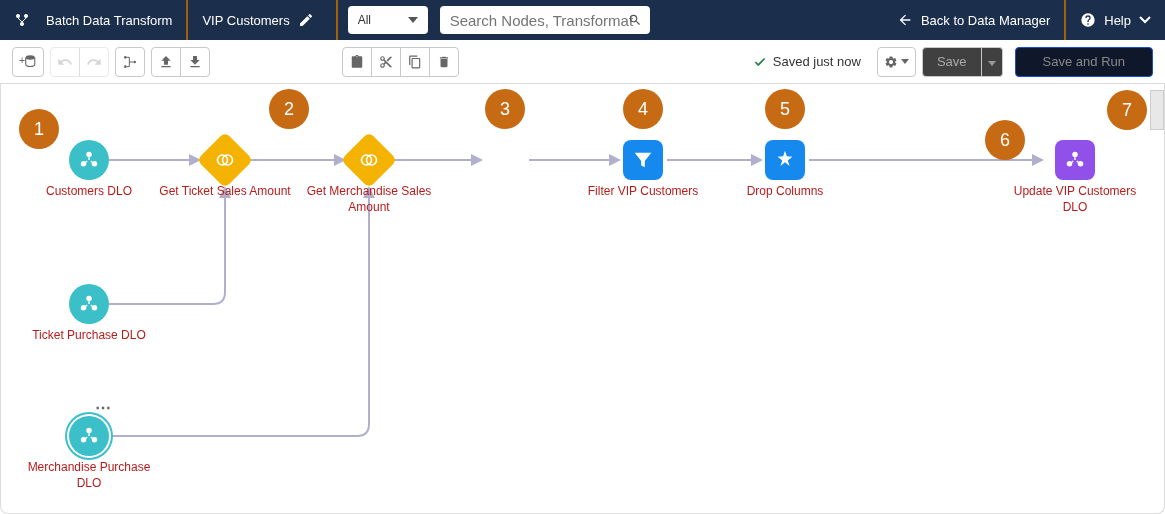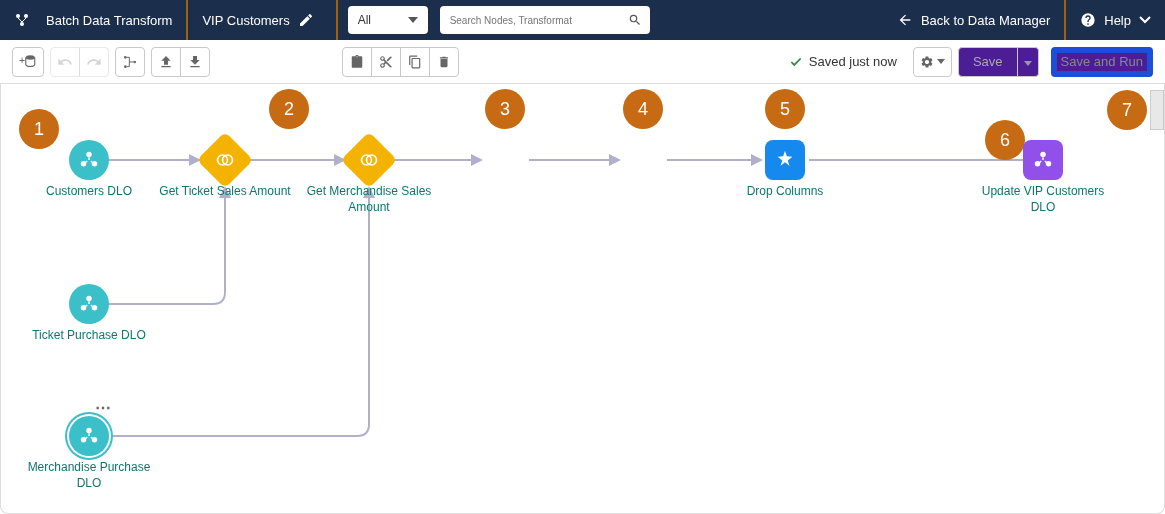--- a/index.html
+++ b/index.html
@@ -8,53 +8,53 @@
 
 .header { display: flex; height: 40px; background: #1b2e4b; color: #fff; align-items: center; font-size: 13px; }
 .hdr-section { display: flex; align-items: center; height: 100%; padding: 0 14px; border-right: 2px solid #a16207; }
 .hdr-section.last { border-right: none; }
 .hdr-icon { width: 16px; height: 16px; margin-right: 8px; fill: #fff; }
 .hdr-title-icon { display: flex; align-items: center; gap: 8px; }
 .hdr-edit { margin-left: 8px; }
 .search-wrap { display: flex; flex: 1; padding: 0 10px; gap: 12px; }
 .filter-sel { display:flex; align-items:center; gap:6px; width: 80px; background: #fff; border-radius: 4px; height: 28px; color: #333; padding: 0 10px; font-size: 12px; justify-content: space-between;}
 .search-input { flex: 1; background: #fff; border-radius: 4px; height: 28px; display: flex; align-items: center; padding: 0 10px; color: #555; position: relative; max-width: 210px; }
-.search-input input { border: none; outline: none; font-size: 10px; width: 100%; }
+.search-input input { border: none; outline: none; font-size: 15px; width: 100%; }
 .search-input svg { position: absolute; right: 8px; fill: #555; }
 .back-link { display: flex; align-items: center; gap: 8px; cursor: pointer; }
 .help-wrap { display: flex; align-items: center; gap: 8px; }
 
 
 .toolbar { display: flex; height: 44px; align-items: center; padding: 0 12px; border-bottom: 1px solid #ddd; gap: 6px; }
 .tbtn { background: #fff; border: 1px solid #c9c9c9; border-radius: 4px; height: 30px; min-width: 30px; display: flex; align-items: center; justify-content: center; cursor: pointer; fill: #666; color: #666; font-size: 13px; padding: 0 6px; }
 .tbtn.disabled { opacity: 0.4; cursor: default; }
 .tbtn-group { display: flex; }
 .tbtn-group .tbtn { border-radius: 0; margin-left: -1px; }
 .tbtn-group .tbtn:first-child { border-radius: 4px 0 0 4px; margin-left: 0; }
 .tbtn-group .tbtn:last-child { border-radius: 0 4px 4px 0; }
 .toolbar-spacer { flex: 1; }
 .save-status { display: flex; align-items: center; gap: 6px; color: #333; font-size: 13px; margin-right: 10px; }
 .save-status svg { stroke: #2e844a; fill: none; }
-.btn-sec { background: #4c1d95; border: 1px solid #c9c9c9; border-radius: 4px; height: 30px; padding: 0 14px; font-size: 13px; color: #aaa; cursor: default; }
+.btn-sec { background: #404040; border: 1px solid #c9c9c9; border-radius: 4px; height: 30px; padding: 0 14px; font-size: 13px; color: #aaa; cursor: default; }
 .btn-sec-wrap { display: flex; }
 .btn-sec-wrap .btn-sec:last-child { border-left: none; padding: 0 6px; border-radius: 0 4px 4px 0;}
 .btn-sec-wrap .btn-sec:first-child { border-radius: 4px 0 0 4px; }
-.btn-primary { background: #4c1d95; border: 6px solid #1d4ed8; border-radius: 4px; height: 30px; padding: 0 4px; font-size: 13px; color: #888; cursor: default; margin-left: 6px; }
+.btn-primary { background: #0f172a; border: 1px solid #1d4ed8; border-radius: 4px; height: 30px; padding: 0 27px; font-size: 13px; color: #888; cursor: default; margin-left: 6px; }
 
 
 .canvas { position: relative; width: 100%; height: 430px; border: 1px solid #ddd; border-top: none; border-radius: 0 0 8px 8px; overflow: hidden; }
 .node { position: absolute; display: flex; flex-direction: column; align-items: center; width: 140px; }
 .node-icon { width: 40px; height: 40px; border-radius: 8px; display: flex; align-items: center; justify-content: center; margin-bottom: 4px; }
 .node-icon.circle { border-radius: 50%; background: #3bbfc9; }
 .node-icon.circle.selected { box-shadow: 0 0 0 2px #fff, 0 0 0 4px #3bbfc9; }
 .node-icon.diamond { transform: rotate(45deg); background: #f5b301; border-radius: 6px; }
 .node-icon.diamond svg { transform: rotate(-45deg); }
 .node-icon.blue { background: #1589ee; }
 .node-icon.purple { background: #9050e9; }
-.node-label { text-align: center; font-size: 12px; color: #0f766e; line-height: 1.3; max-width: 140px;}
+.node-label { text-align: center; font-size: 12px; color: #b91c1c; line-height: 1.3; max-width: 140px;}
 .node-ellipsis { position: absolute; top: -18px; right: 48px; color: #666; font-size: 16px; font-weight: bold;}
 .callout { position: absolute; width: 40px; height: 40px; border-radius: 50%; background: #c76a14; color: #fff; display: flex; align-items: center; justify-content: center; font-size: 18px; font-weight: 400; }
 svg.connectors { position: absolute; top: 0; left: 0; width: 100%; height: 100%; pointer-events: none; }
 .conn { stroke: #b0b0cc; stroke-width: 2; fill: none; }
 .conn-arrow { fill: #b0b0cc; }
 .scroll-frag { position:absolute; right:0; top:6px; width:14px; height:40px; background:#e8e8e8; border:1px solid #ccc;}
 </style>
 </head>
 <body>
 
@@ -243,29 +243,37 @@
   </div>
   <div class="node" style="left:298px; top:56px">
     <div class="node-icon diamond">
         <svg width="20" height="20" viewBox="0 0 24 24" fill="#fff">
           <circle cx="9" cy="12" r="6" fill="none" stroke="#fff" stroke-width="2"></circle>
           <circle cx="15" cy="12" r="6" fill="none" stroke="#fff" stroke-width="2"></circle>
         </svg>
       </div>
     <div class="node-label">Get Merchandise Sales Amount</div>
   </div>
+  <div class="node" style="left:572px; top:56px">
+    <div class="node-icon blue">
+        <svg width="22" height="22" viewBox="0 0 24 24" fill="#fff">
+          <path d="M3 4h18l-7 9v7l-4-2v-5z"></path>
+        </svg>
+      </div>
+    <div class="node-label">Filter VIP Customers</div>
+  </div>
   <div class="node" style="left:714px; top:56px">
     <div class="node-icon blue">
         <svg width="22" height="22" viewBox="0 0 24 24" fill="#fff">
           <path d="M12 2l2 6 6 .5-5 4 2 6-5-4-5 4 2-6-5-4 6-.5z"></path>
         </svg>
       </div>
     <div class="node-label">Drop Columns</div>
   </div>
-  <div class="node" style="left:972px; top:56px">
+  <div class="node" style="left:1004px; top:56px">
     <div class="node-icon purple">
         <svg width="22" height="22" viewBox="0 0 24 24" fill="#fff">
           <circle cx="12" cy="6" r="3"></circle>
           <circle cx="6" cy="16" r="3"></circle>
           <circle cx="18" cy="16" r="3"></circle>
           <path d="M12 9v3M10 13l-2 2M14 13l2 2" stroke="#fff" stroke-width="1.5"></path>
         </svg>
       </div>
     <div class="node-label">Update VIP Customers DLO</div>
   </div>

